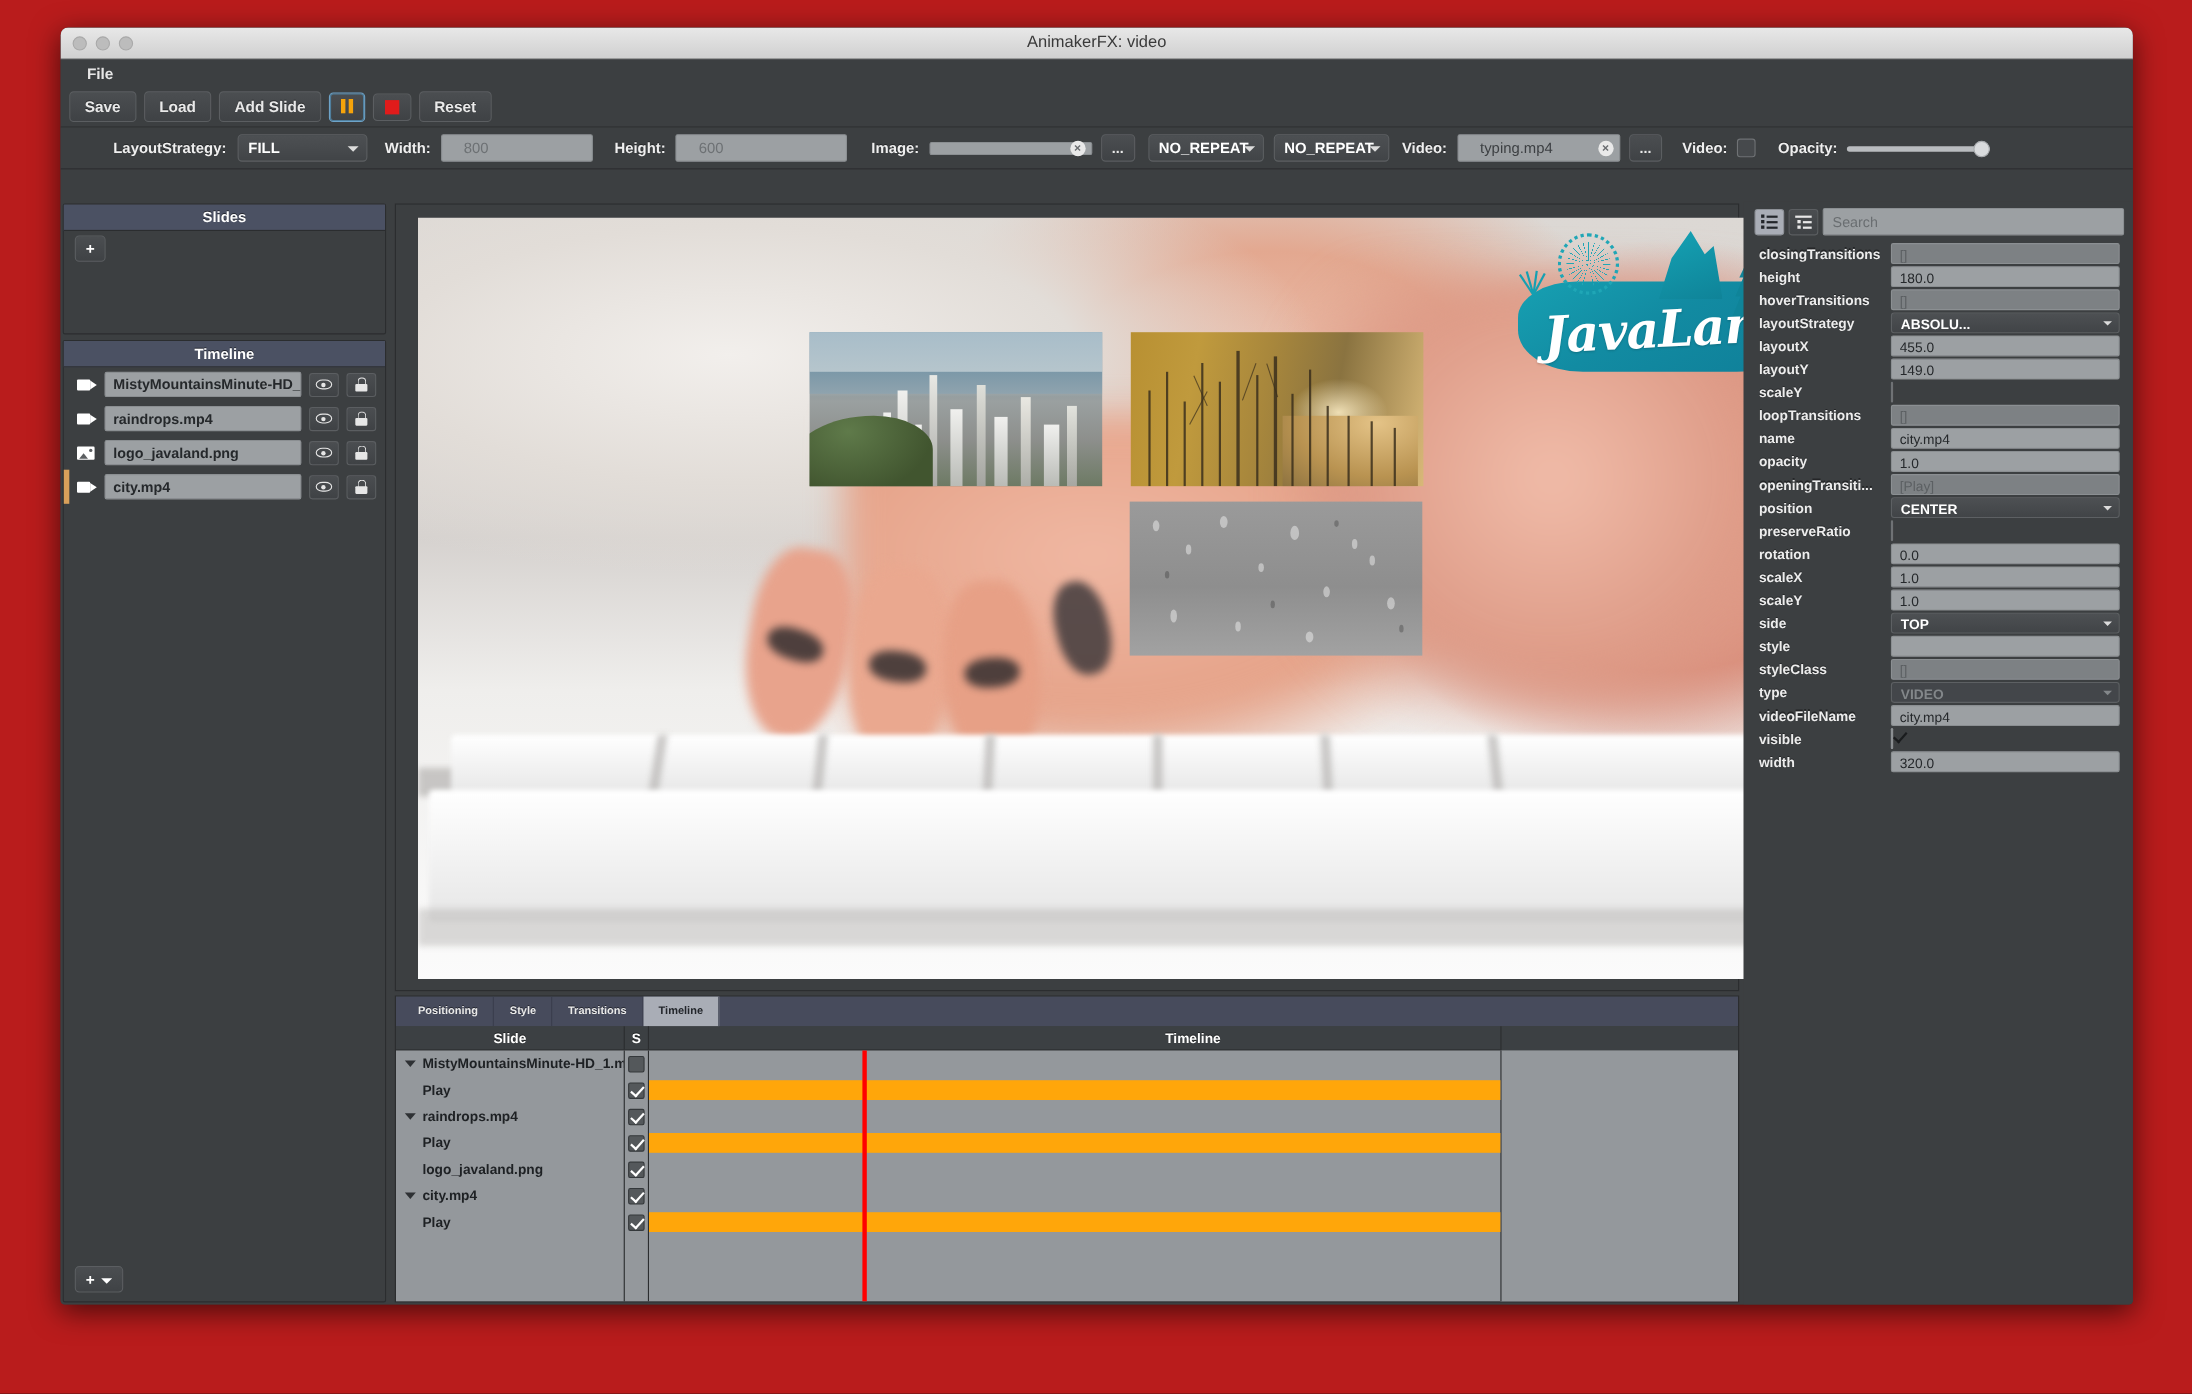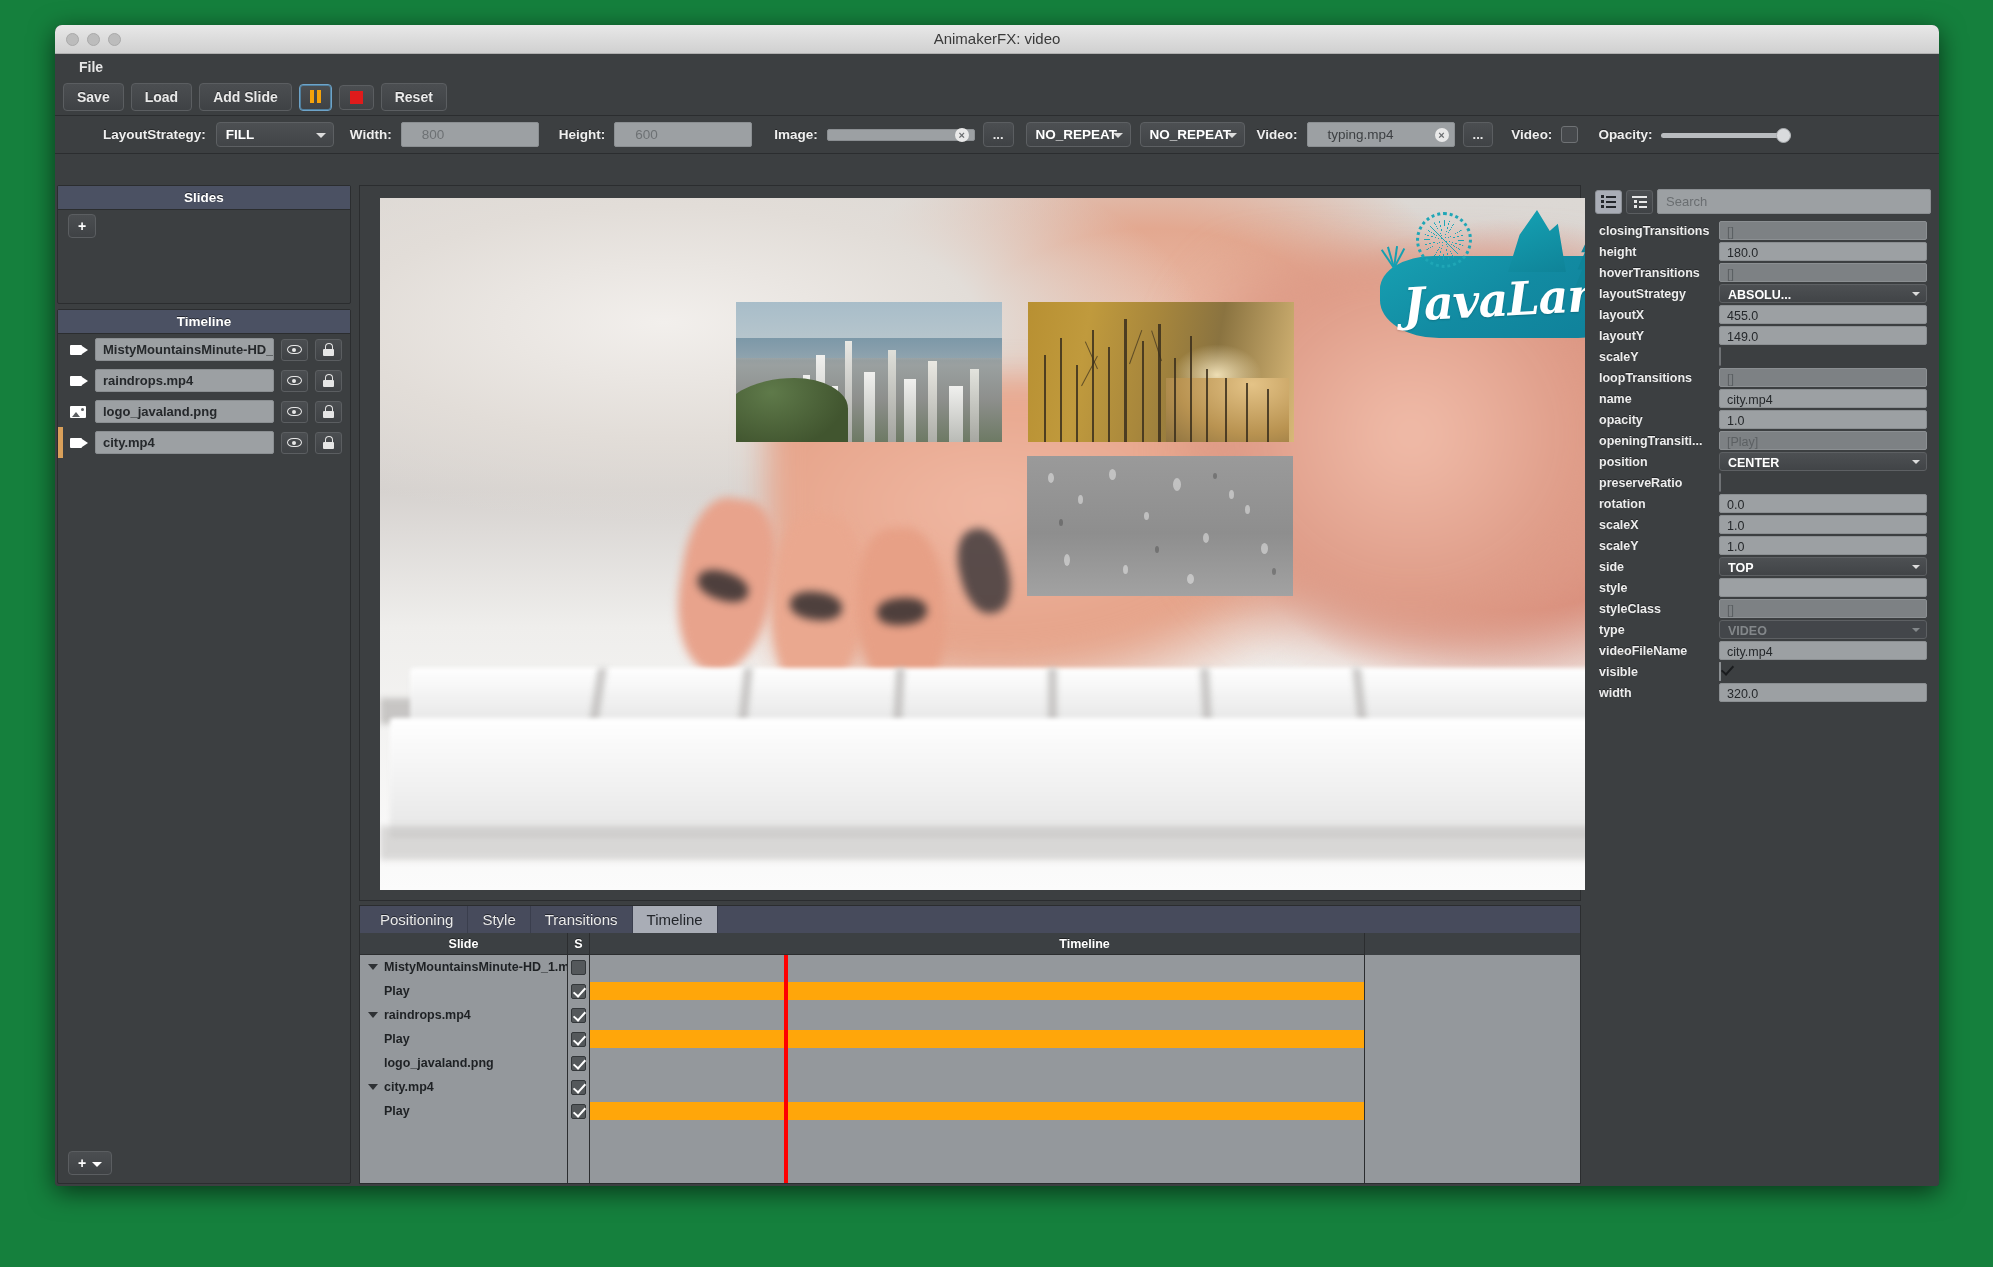--- a/index.html
+++ b/index.html
@@ -2,21 +2,21 @@
 <html><head>
 <meta charset="utf-8">
 <style>
   * { box-sizing: border-box; margin:0; padding:0; }
   body {
     width:1993px; height:1267px;
     background:#000;
     font-family:"Liberation Sans", sans-serif;
     overflow:hidden;
   }
-  .desktop { position:absolute; inset:0; background:#15803d; }
+  .desktop { position:absolute; inset:0; background:#b91c1c; }
 
   
   .window {
     position:absolute; left:55px; top:25px;
     width:1884px; height:1161px;
     background:#3c3f41;
     border-radius:7px 7px 4px 4px;
     overflow:hidden;
     box-shadow:0 6px 26px rgba(0,0,0,.6);
   }
@@ -251,21 +251,21 @@
   }
 
   
   .bottompanel {
     position:absolute; left:2px; right:2px; top:722px; bottom:2px;
     background:#3c3f41; border:1px solid #2b2d2f;
   }
   .tabrow { height:27px; background:#474b5c; display:flex; align-items:stretch; padding-left:6px; }
   .tab {
     display:flex; align-items:center; padding:0 14px;
-    font-size:15px; font-weight:normal; color:#eaeaea;
+    font-size:10px; font-weight:bold; color:#eaeaea;
     border-right:1px solid #3a3e4d; text-shadow:0 -1px 0 rgba(0,0,0,.5);
   }
   .tab.active { background:#a9adb6; color:#23262b; text-shadow:none; }
 
   .tl { position:absolute; left:0; right:0; top:27px; bottom:0; }
   .tl-head { display:flex; height:22px; background:#3c4043; border-bottom:1px solid #2b2d2f; }
   .tl-head div {
     color:#fff; font-size:12.5px; font-weight:bold; text-align:center; line-height:22px;
     border-right:1px solid #2b2d2f; text-shadow:0 -1px 0 rgba(0,0,0,.5);
   }
@@ -385,21 +385,21 @@
           <span>FILL</span>
           <span class="arr"></span>
         </div>
         <div style="width:16px"></div>
         <span class="lbl">Width:</span>
         <div style="width:9px"></div>
         <div class="txtfield empty" style="width:138px">800</div>
         <div style="width:20px"></div>
         <span class="lbl">Height:</span>
         <div style="width:9px"></div>
-        <div class="txtfield empty" style="width:138px">600</div>
+        <div class="txtfield empty" style="width:156px">600</div>
         <div style="width:22px"></div>
         <span class="lbl">Image:</span>
         <div style="width:9px"></div>
         <div class="txtfield" style="width:148px">
           <span></span>
           <span class="clear">×</span>
         </div>
         <div style="width:8px"></div>
         <button class="dotsbtn">...</button>
         <div style="width:12px"></div>

